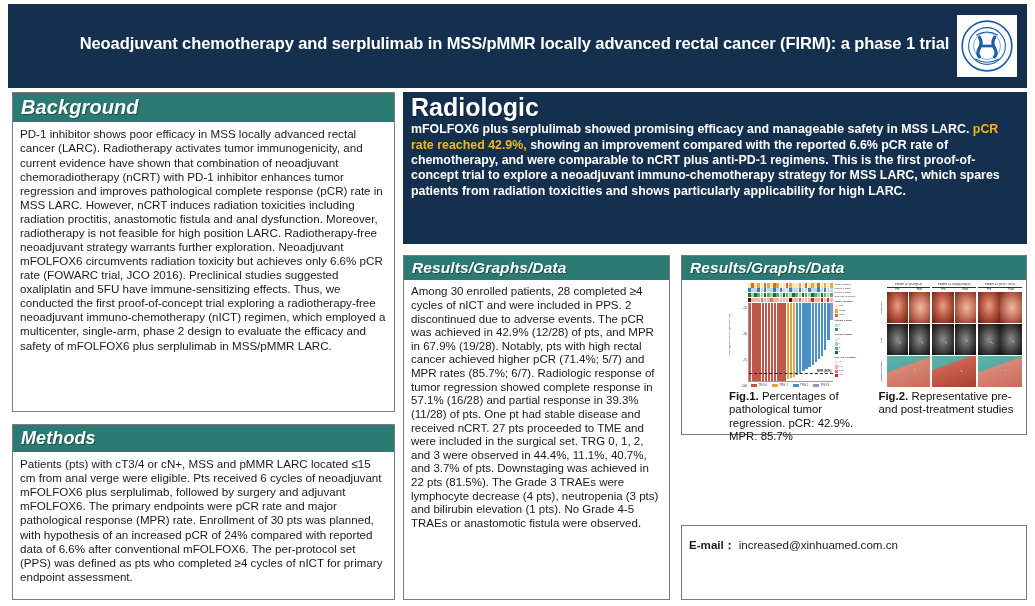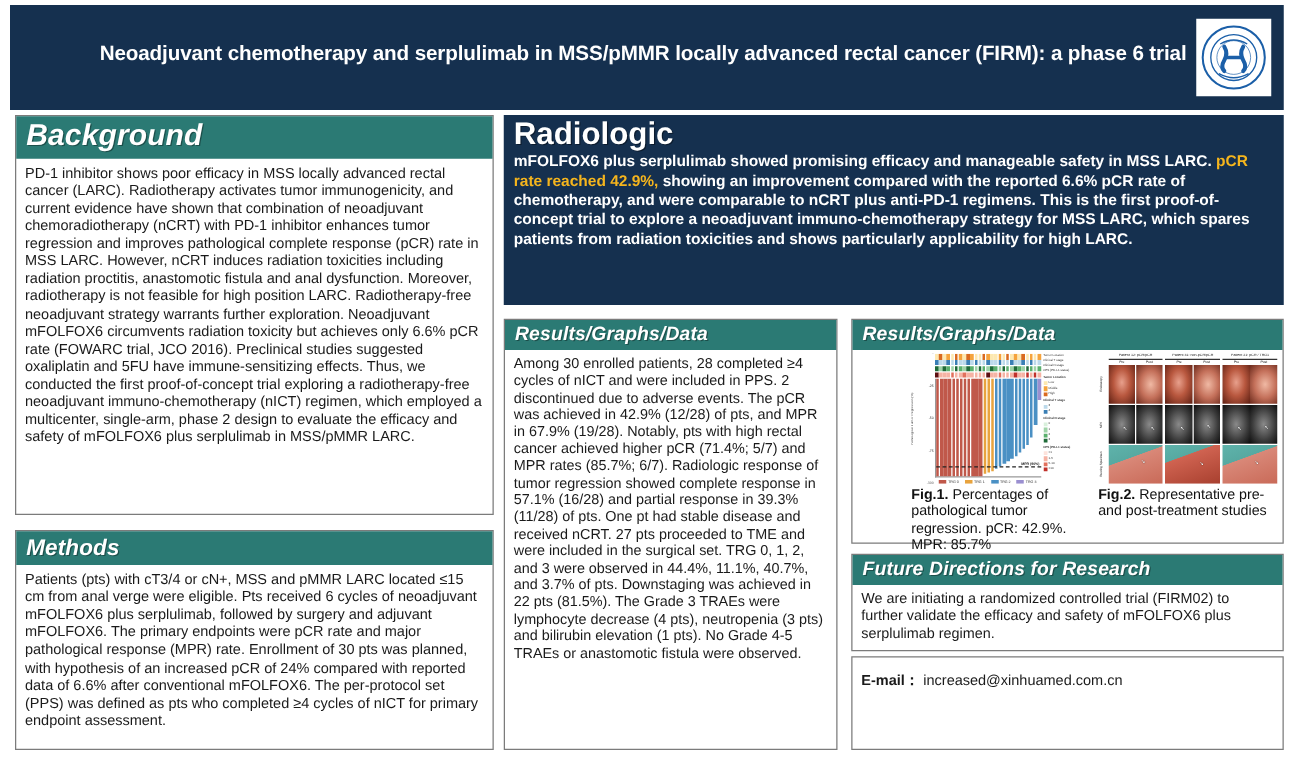--- a/index.html
+++ b/index.html
@@ -70,21 +70,21 @@
   }
   .panel-body {
     padding: 5px 7px 6px 7px;
     color: #1a1a1a;
     line-height: 1.215;
     text-align: left;
   }
 
   
   #panel-background { left: 12px; top: 92px; width: 383px; height: 320px; }
-  #panel-background .panel-head { font-size: 24px; }
+  #panel-background .panel-head { font-size: 20px; }
   #panel-background .panel-body { font-size: 11.6px; }
 
   #panel-methods { left: 12px; top: 424px; width: 383px; height: 176px; }
   #panel-methods .panel-head { font-size: 18px; }
   #panel-methods .panel-body { font-size: 11.6px; }
 
   
   #panel-conclusions {
     position: absolute;
     left: 403px; top: 92px; width: 624px; height: 152px;
@@ -211,21 +211,21 @@
   .spec { background: linear-gradient(160deg, #5fb3ab 0%, #57a9a1 35%, #d98878 36%, #c96a58 100%); }
   .spec2 { background: linear-gradient(160deg, #5fb3ab 0%, #57a9a1 30%, #d06351 31%, #a8402f 100%); }
 </style>
 </head>
 <body>
 
 <div id="poster">
 
   <div class="header">
     <div class="header-text">
-      <div class="poster-title">Neoadjuvant chemotherapy and serplulimab in MSS/pMMR locally advanced rectal cancer (FIRM): a phase 6 trial</div>
+      <div class="poster-title">Neoadjuvant chemotherapy and serplulimab in MSS/pMMR locally advanced rectal cancer (FIRM): a phase 1 trial</div>
     </div>
     <div class="logo-box">
       <svg class="logo-svg" width="54" height="54" viewBox="0 0 100 100">
         <circle cx="50" cy="50" r="46" fill="none" stroke="#1b5fa8" stroke-width="3"></circle>
         <circle cx="50" cy="50" r="34" fill="none" stroke="#1b5fa8" stroke-width="2"></circle>
         <path d="M36 34 q6 10 0 20 q-6 10 0 16" fill="none" stroke="#1b5fa8" stroke-width="6" stroke-linecap="round"></path>
         <path d="M64 34 q-6 10 0 20 q6 10 0 16" fill="none" stroke="#1b5fa8" stroke-width="6" stroke-linecap="round"></path>
         <path d="M36 50 h28" stroke="#1b5fa8" stroke-width="5"></path>
         <path d="M30 30 q20 -12 40 0" fill="none" stroke="#1b5fa8" stroke-width="2"></path>
         <path d="M28 74 q22 12 44 0" fill="none" stroke="#1b5fa8" stroke-width="2"></path>
@@ -606,24 +606,20 @@
           <div class="fig-caption">
             <b>Fig.2.</b>
             <span>Representative pre- and post-treatment studies</span>
           </div>
         </div>
 
       </div>
     </div>
   </section>
 
-  <section class="panel" id="panel-future">
-    <div class="panel-head">Future Directions for Research</div>
-    <div class="panel-body">We are initiating a randomized controlled trial (FIRM02) to further validate the efficacy and safety of mFOLFOX6 plus serplulimab regimen.</div>
-  </section>
 
   <section class="panel" id="panel-contact">
     <div class="panel-body">
       <span class="contact-label">E-mail：</span>
       <span>increased@xinhuamed.com.cn</span>
     </div>
   </section>
 
 </div>
 

